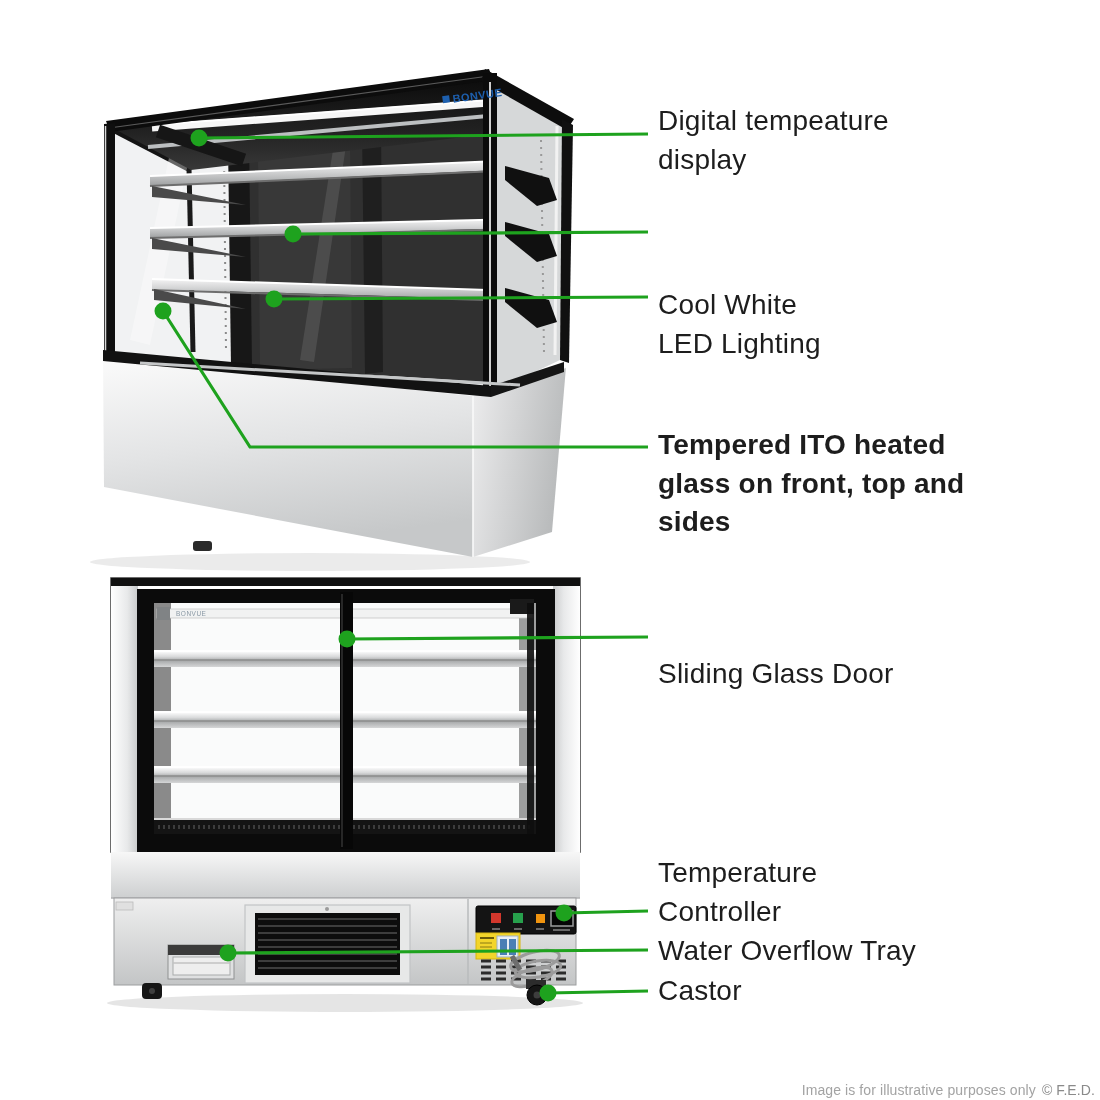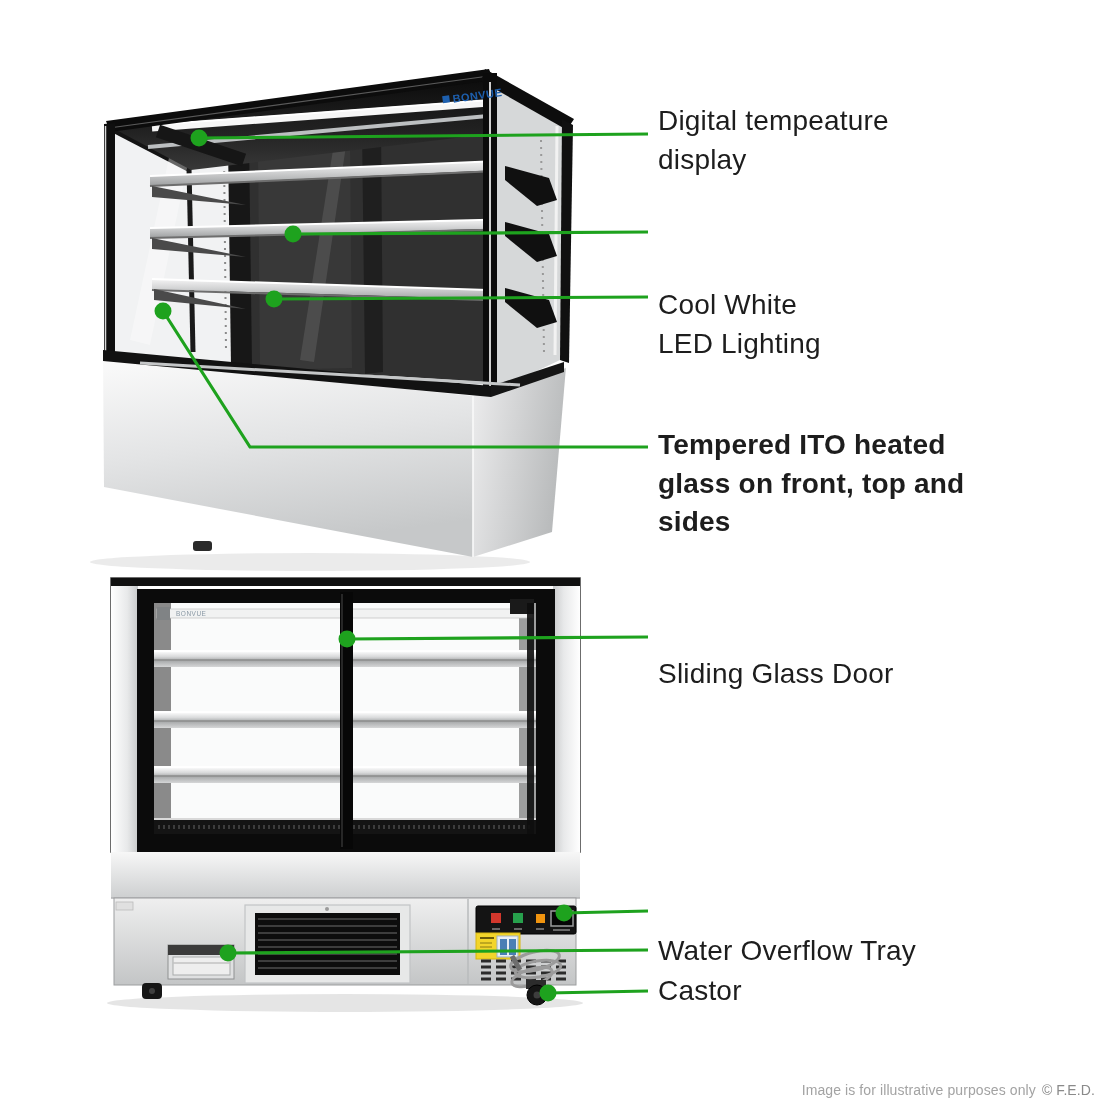--- a/index.html
+++ b/index.html
@@ -339,20 +339,22 @@
 </svg>
 
 <div class="callout-label c1">Digital tempeature
 display</div>
 <div class="callout-label c3">Cool White
 LED Lighting</div>
 <div class="callout-label c4">Tempered ITO heated
 glass on front, top and
 sides</div>
 <div class="callout-label c5">Sliding Glass Door</div>
+<div class="callout-label c6">Temperature
+Controller</div>
 <div class="callout-label c7">Water Overflow Tray</div>
 <div class="callout-label c8">Castor</div>
 
 <div class="footer">
   <span>Image is for illustrative purposes only</span><span class="copy">© F.E.D.</span>
 </div>
 
 </div>
 
 </body></html>

